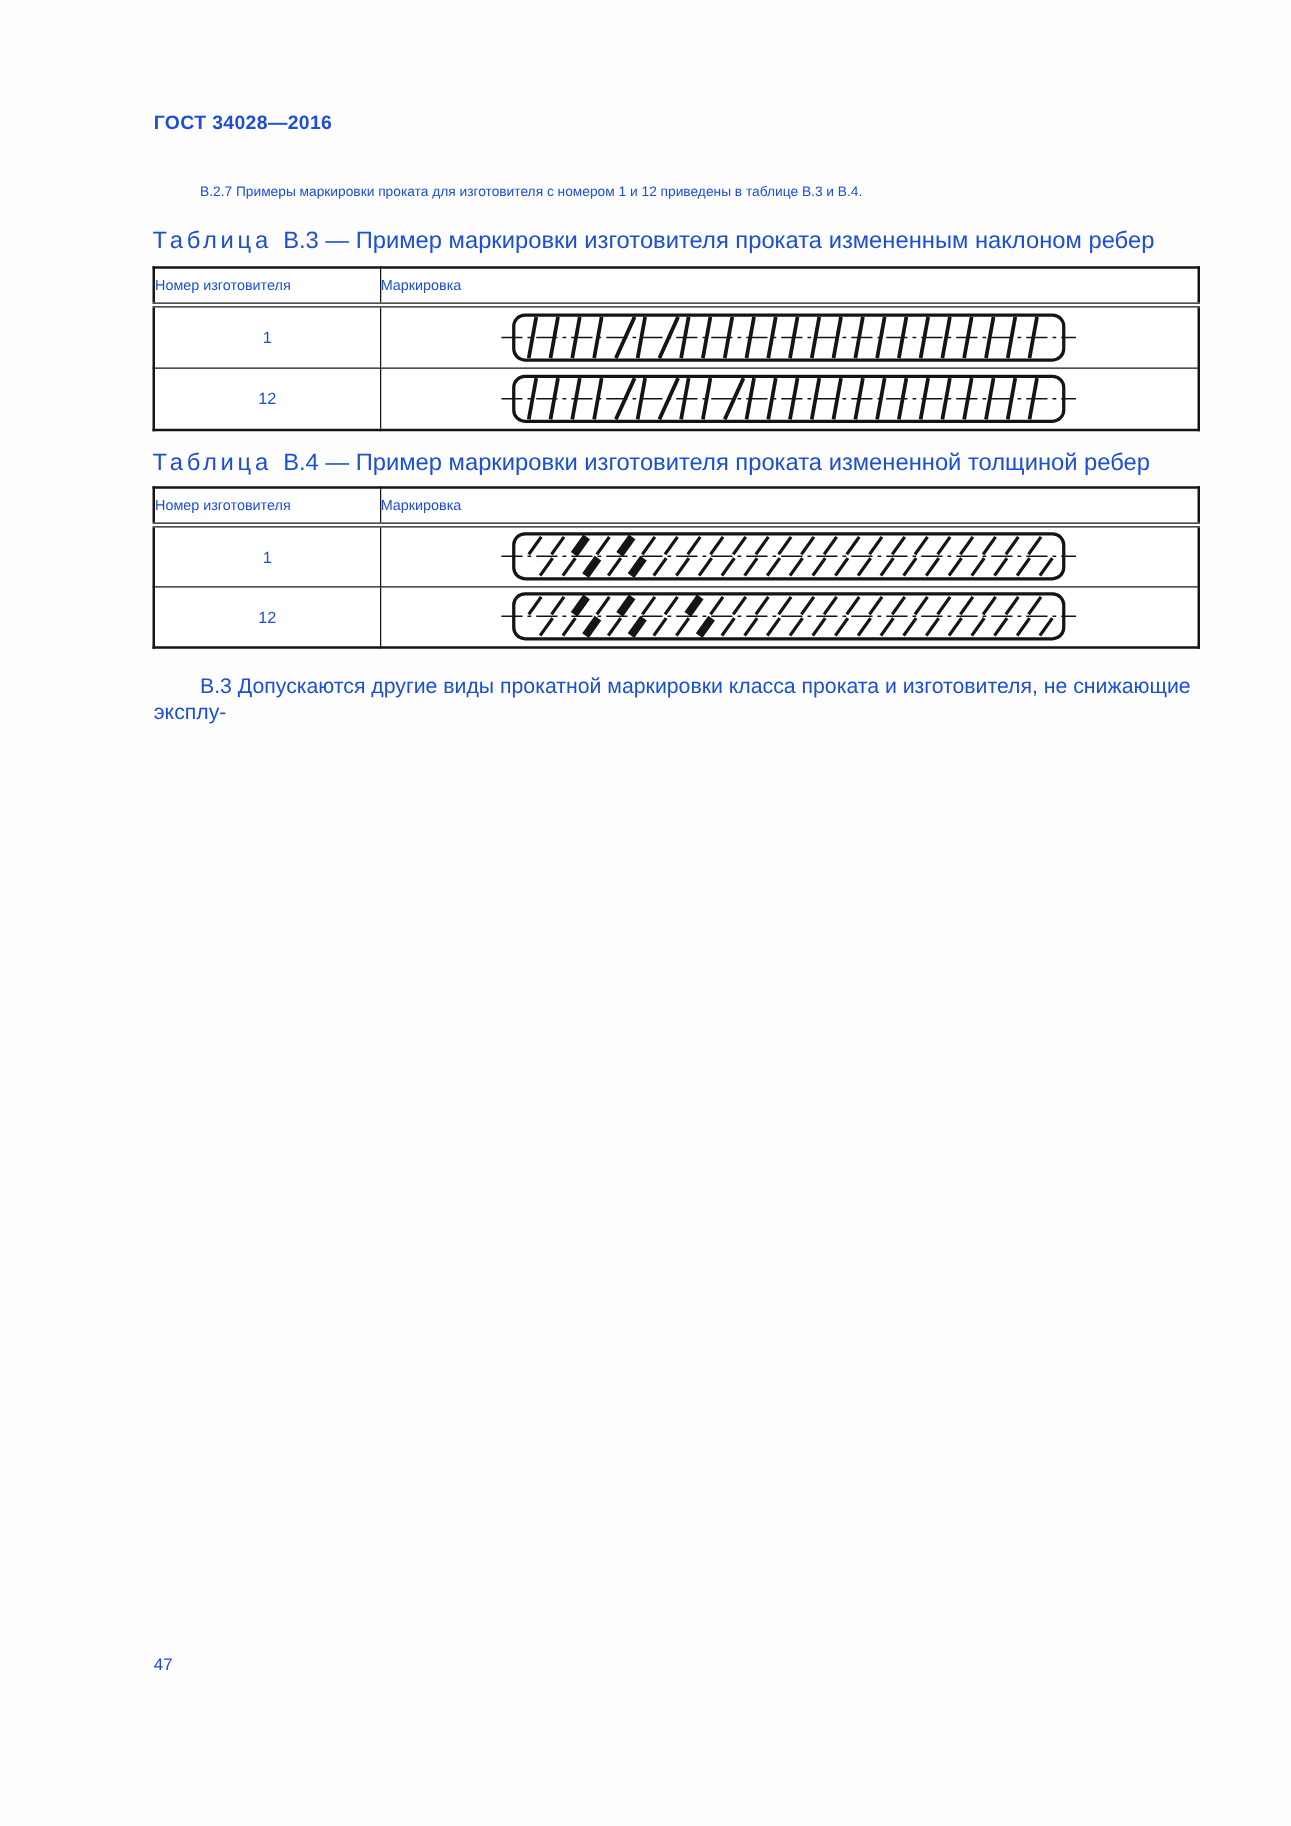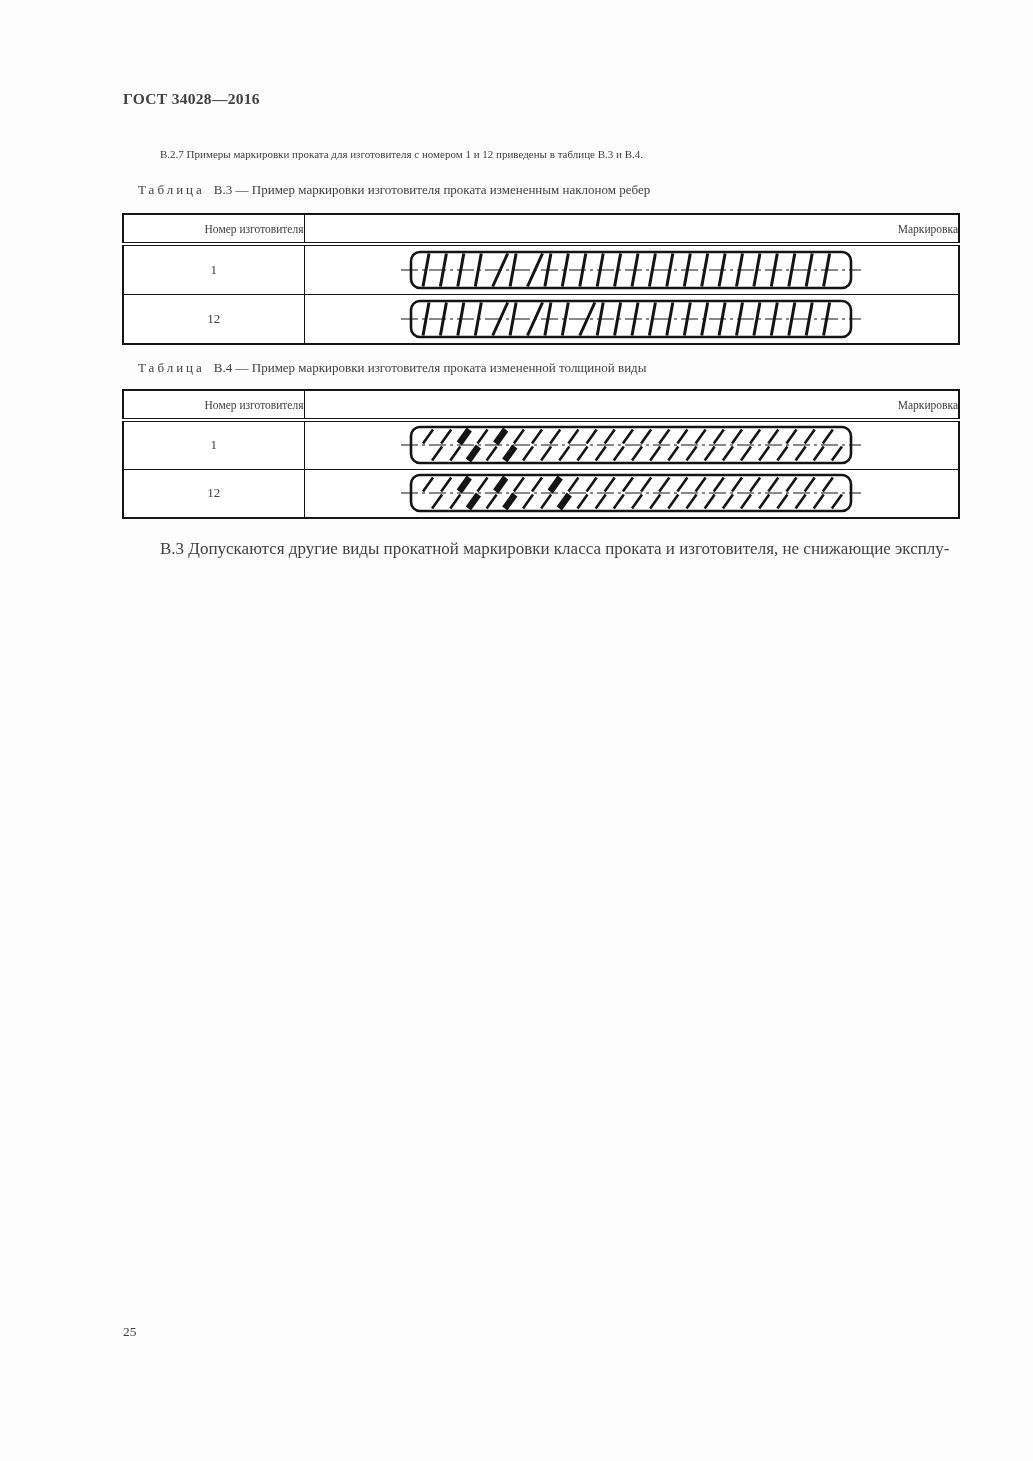--- a/index.html
+++ b/index.html
@@ -1,29 +1,29 @@
 <!DOCTYPE html>
 <html><head>
 <meta charset="utf-8">
 <style>
   *{margin:0;padding:0;box-sizing:border-box}
   html,body{background:#e9e9e9}
   .page{position:relative;width:1033px;height:1461px;margin:0 auto;background:#fdfdfd;
-        font-family:Liberation Serif, serif;color:#404040;overflow:hidden;
+        font-family:Liberation Sans, sans-serif;color:#1d4ed8;overflow:hidden;
         box-shadow:0 0 4px rgba(0,0,0,.25)}
   .doc-header{position:absolute;left:123px;top:90px;font-size:15.5px;font-weight:bold;letter-spacing:.3px}
   .p-b27{position:absolute;left:123px;top:145px;width:818px;font-size:11px;line-height:18px;text-indent:37px}
-  .tcaption{position:absolute;left:138px;font-size:13px;white-space:nowrap}
+  .tcaption{position:absolute;left:122px;font-size:19px;white-space:nowrap}
   .tcaption .cap-word{letter-spacing:3px;margin-right:9px}
   #caption-b3{top:182px}
   #caption-b4{top:360px}
   table.gt{position:absolute;left:122px;width:838px;border-collapse:collapse;table-layout:fixed;background:#fff;border:2px solid #161616}
   #table-b3{top:213px}
   #table-b4{top:389px}
-  .gt th{font-weight:normal;font-size:11.5px;height:30px;border:1.5px solid #161616;border-bottom:4px double #161616;text-align:right;vertical-align:middle}
+  .gt th{font-weight:normal;font-size:11.5px;height:30px;border:1.5px solid #161616;border-bottom:4px double #161616;text-align:left;vertical-align:middle}
   .gt td{border:1.5px solid #161616;text-align:center;vertical-align:middle;font-size:13px}
   .gt col.c1{width:181px}
   #table-b3 td{height:50px}
   #table-b4 td{height:49px}
   .rebar{display:flex;justify-content:center;align-items:center;height:100%}
   .p-b3{position:absolute;left:123px;top:538px;width:845px;font-size:17px;line-height:21px}
   .p-b3 .l1{text-indent:37px}
   .pagenum{position:absolute;left:123px;top:1324px;font-size:13.5px}
 </style>
 </head>
@@ -118,21 +118,21 @@
                 <line x1="422.6" y1="39.5" x2="428.6" y2="6.5" stroke="#141414" stroke-width="3"></line>
                 <line x1="0" y1="23" x2="460" y2="23" stroke="#141414" stroke-width="1.2" stroke-dasharray="17 4 3 4"></line>
               </svg>
             </div>
         </td>
       </tr>
     </tbody>
   </table>
 
   <div class="tcaption" id="caption-b4">
-    <span class="cap-word">Таблица</span><span>В.4 — Пример маркировки изготовителя проката измененной толщиной виды</span>
+    <span class="cap-word">Таблица</span><span>В.4 — Пример маркировки изготовителя проката измененной толщиной ребер</span>
   </div>
 
   <table class="gt" id="table-b4">
     <colgroup>
         <col class="c1">
         <col>
       </colgroup>
     <thead>
       <tr>
         <th>Номер изготовителя</th>
@@ -254,15 +254,15 @@
             </div>
         </td>
       </tr>
     </tbody>
   </table>
 
   <div class="p-b3">
     <div class="l1">В.3  Допускаются другие виды прокатной маркировки класса проката и изготовителя, не снижающие эксплу-</div>
   </div>
 
-  <div class="pagenum">25</div>
+  <div class="pagenum">47</div>
 
 </div>
 
 </body></html>

